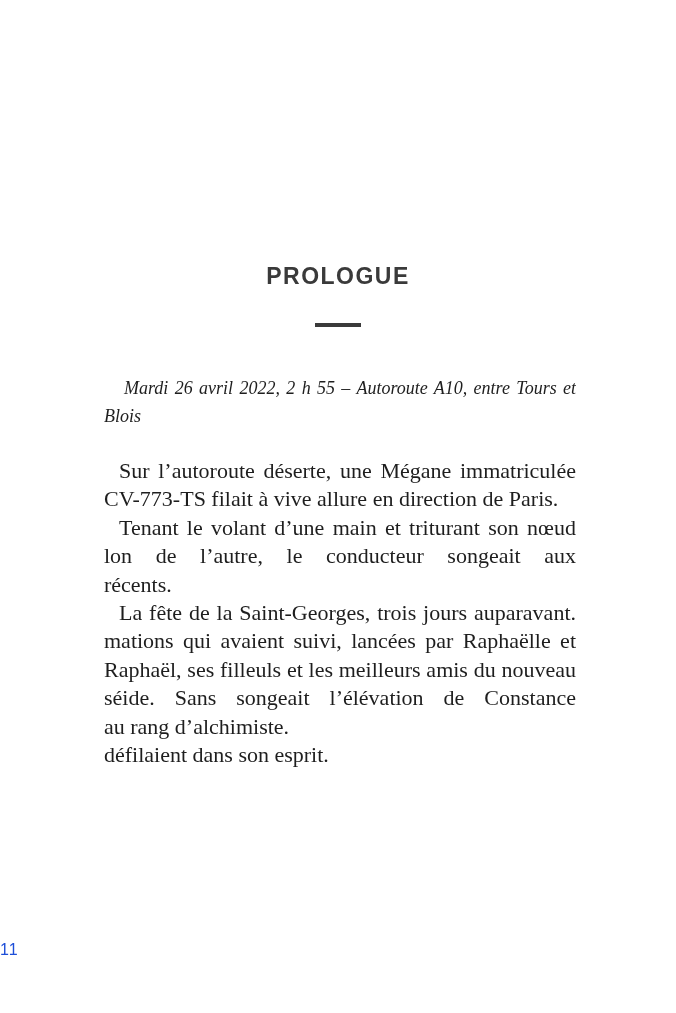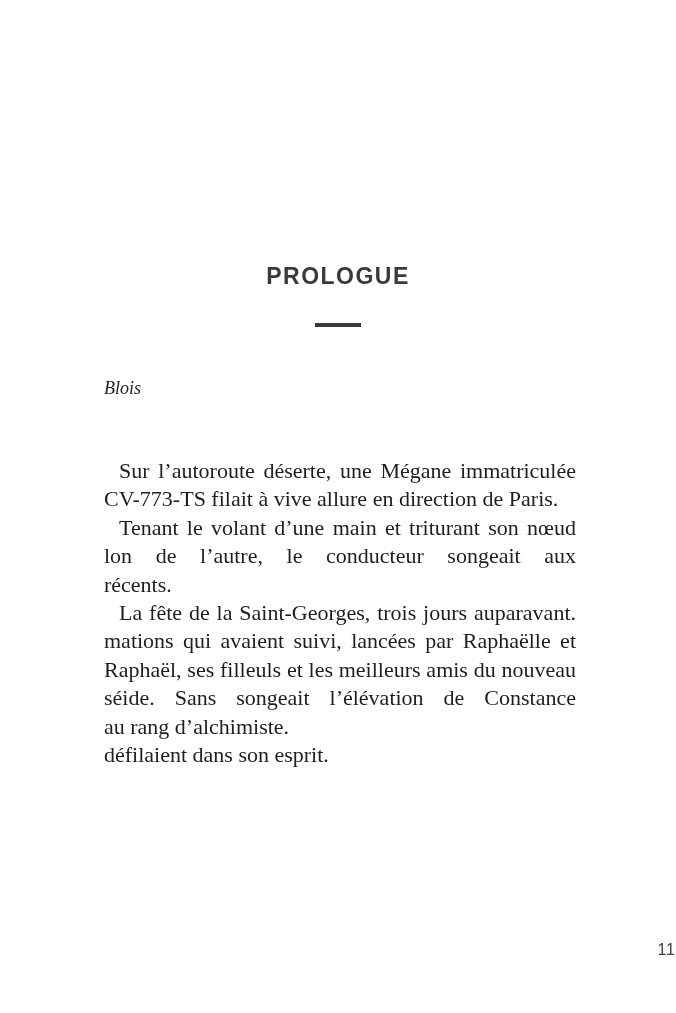--- a/index.html
+++ b/index.html
@@ -68,37 +68,38 @@
   }
   .line.first {
     text-indent: 15px;
   }
   .dateline .line.first { text-indent: 20px; }
   .page-number {
     position: absolute;
     top: 941px;
     left: 0;
     width: 676px;
-    text-align: right;
+    text-align: left;
     font-family: "Liberation Sans", sans-serif;
     font-size: 16px;
     letter-spacing: 1px;
-    color: #404040;
+    color: #1d4ed8;
   }
 </style>
 </head>
 <body>
 
 <div class="page">
 
   <h1 class="chapter-title">PROLOGUE</h1>
 
   <div class="title-rule"></div>
 
   <div class="dateline">
+    <div class="line first">Mardi 26 avril 2022, 2 h 55 – Autoroute A10, entre Tours et</div>
     <div class="line last">Blois</div>
   </div>
 
   <div class="body-text">
 
     <div class="line first">Sur l’autoroute déserte, une Mégane immatriculée</div>
     <div class="line last">CV-773-TS filait à vive allure en direction de Paris.</div>
 
     <div class="line first">Tenant le volant d’une main et triturant son nœud papil-</div>
     <div class="line">lon de l’autre, le conducteur songeait aux événements</div>

